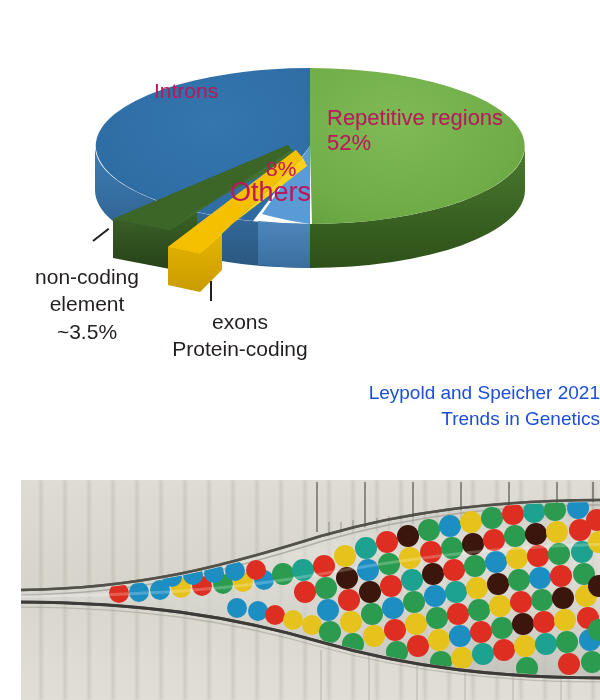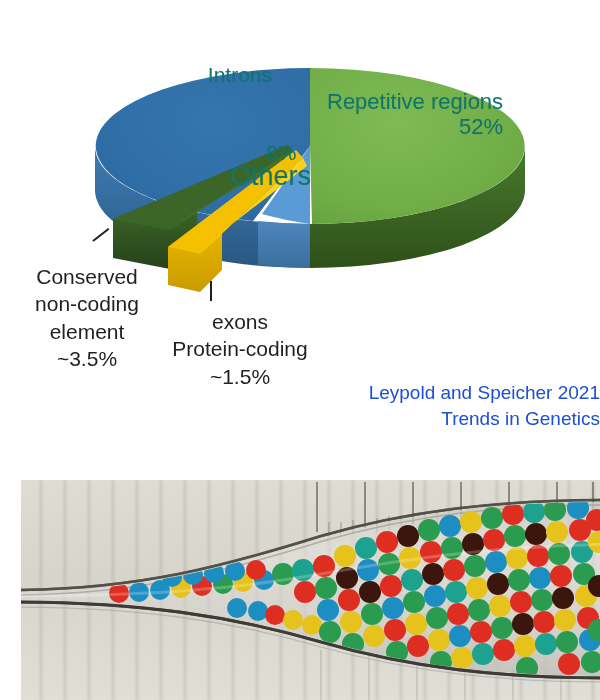--- a/index.html
+++ b/index.html
@@ -12,26 +12,27 @@
   }
   #figure-root{position:absolute;left:0;top:0;width:600px;height:700px;}
 
   
   .chart-panel{position:absolute;left:0;top:0;width:600px;height:460px;background:#fff;}
   .pie-svg{position:absolute;left:0;top:0;width:600px;height:300px;}
 
   
   .slice-label{
     position:absolute;
-    color:#0f766e;
-    text-align:right;
+    color:#be185d;
+    text-align:left;
     line-height:1.12;
     white-space:nowrap;
     font-weight:400;
     text-shadow:0 0 1px rgba(0,0,0,.10);
+    margin-top:16px;
   }
   #lbl-repetitive{left:327px;top:90px;font-size:22px;}
   #lbl-introns{left:154px;top:63px;font-size:21px;width:118px;}
   #lbl-others-pct{left:266px;top:141px;font-size:21px;}
   #lbl-others-name{left:230px;top:161px;font-size:27px;}
 
   .slice-label .l2{display:block;}
 
   
   .callout{
@@ -173,31 +174,29 @@
 
     <div class="slice-label" id="lbl-introns">
       <span class="l1">Introns</span>
     </div>
 
     <div class="slice-label" id="lbl-others-pct">8%</div>
     <div class="slice-label" id="lbl-others-name">Others</div>
 
     <div class="leader" id="leader-ccne"></div>
     <div class="callout" id="callout-ccne">
-      <div>Conserved</div>
       <div>non-coding</div>
       <div>element</div>
       <div>~3.5%</div>
     </div>
 
     <div class="leader" id="leader-pce"></div>
     <div class="callout" id="callout-pce">
       <div>exons</div>
       <div>Protein-coding</div>
-      <div>~1.5%</div>
     </div>
 
     <div class="citation" id="cite-line1">Leypold and Speicher 2021</div>
     <div class="citation" id="cite-line2">Trends in Genetics</div>
   </div>
 
   <div class="photo-panel">
     <svg class="photo-svg" viewBox="0 0 579 220" preserveAspectRatio="none">
       <defs>
         <clipPath id="chanClip">

